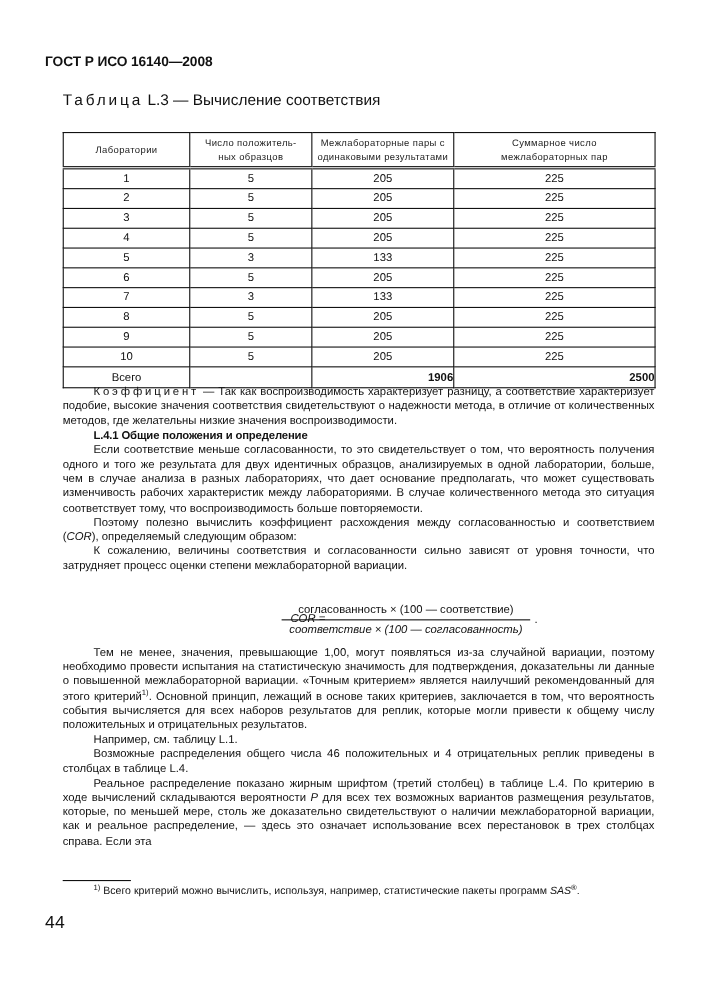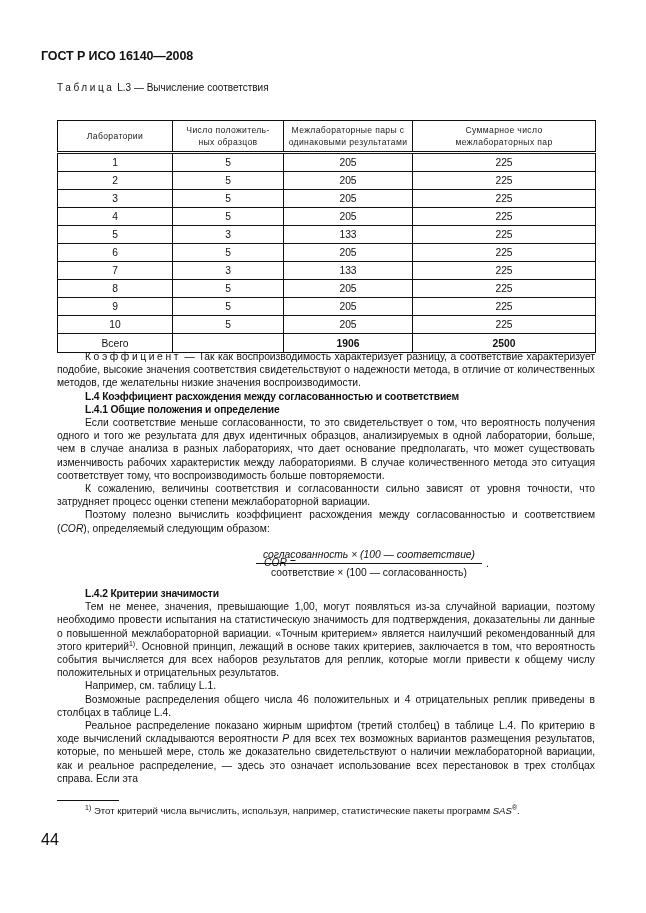--- a/index.html
+++ b/index.html
@@ -1,36 +1,36 @@
 <!DOCTYPE html>
 <html><head>
 <meta charset="utf-8">
 <style>
   html, body { margin:0; padding:0; background:#ffffff; }
   body { width:646px; height:913px; position:relative; overflow:hidden;
          font-family:"Liberation Sans", sans-serif; color:#111; }
   .page { position:absolute; left:0; top:0; width:646px; height:913px; }
   .std-header { position:absolute; left:41px; top:49px; font-size:12.5px; font-weight:bold; letter-spacing:-0.1px; }
-  .tbl-caption { position:absolute; left:57px; top:82px; font-size:10px; }
+  .tbl-caption { position:absolute; left:57px; top:82px; font-size:14px; }
   .tbl-caption .sp { letter-spacing:2.6px; }
   table.data { position:absolute; left:57px; top:99px; width:538px; border-collapse:collapse; font-size:10.3px; table-layout:fixed;margin-top:21px; }
   table.data td, table.data th { border:1px solid #111; text-align:center; padding:0; }
   table.data th { font-weight:normal; font-size:8.6px; letter-spacing:0.35px; color:#222; height:30px; line-height:12px; border-bottom:3px double #111; }
   table.data td { height:17px; line-height:17px; }
-  table.data tr.total td.bold { font-weight:bold; }
+  table.data tr.total td.bold { font-weight:bold;text-align:right; }
   table.data tr.total td { height:18px; }
   .text { position:absolute; left:57px; width:538px; font-size:10.3px; line-height:13.2px; text-align:justify; }
   .text p { margin:0; text-indent:28px; }
   .text h4 { margin:0; font-size:10.3px; font-weight:bold; padding-left:28px; letter-spacing:-0.15px; }
   .note-label { letter-spacing:2.6px; }
   .formula { position:absolute; left:0; top:0; width:538px; height:30px; font-size:10.3px; }
   .formula .lhs { position:absolute; left:171px; top:8px; font-style:italic;margin-left:36px; }
   .formula .frac { position:absolute; left:199px; top:0; width:226px; text-align:center; }
-  .formula .num { display:block; font-style:italic; padding-bottom:2px; border-bottom:1px solid #111; }
-  .formula .den { display:block; padding-top:2px; }
+  .formula .num { display:block; padding-bottom:2px; border-bottom:1px solid #111; }
+  .formula .den { display:block; font-style:italic; padding-top:2px; }
   .formula .tail { position:absolute; left:429px; top:9px; }
   .it { font-style:italic; }
   sup { font-size:7px; line-height:0; vertical-align:4px; }
   .fn-rule { position:absolute; left:57px; top:800px; width:62px; height:1px; background:#111; }
   .footnote { position:absolute; left:85px; top:805px; font-size:9.6px; }
   .page-num { position:absolute; left:41px; top:831px; font-size:16px; }
 </style>
 </head>
 <body>
 
@@ -124,43 +124,41 @@
           <td>Всего</td>
           <td></td>
           <td class="bold">1906</td>
           <td class="bold">2500</td>
         </tr>
     </tbody>
   </table>
 
   <div class="text" style="top:350px;">
     <p><span class="note-label">Коэффициент</span><span> — Так как воспроизводимость характеризует разницу, а соответствие характеризует подобие, высокие значения соответствия свидетельствуют о надежности метода, в отличие от количественных методов, где желательны низкие значения воспроизводимости.</span></p>
-    <h4>L.4 Коэффициент расхождения между согласованностью и соответствием</h4>
     <h4>L.4.1 Общие положения и определение</h4>
     <p>Если соответствие меньше согласованности, то это свидетельствует о том, что вероятность получения одного и того же результата для двух идентичных образцов, анализируемых в одной лаборатории, больше, чем в случае анализа в разных лабораториях, что дает основание предполагать, что может существовать изменчивость рабочих характеристик между лабораториями. В случае количественного метода это ситуация соответствует тому, что воспроизводимость больше повторяемости.</p>
+    <p><span>Поэтому полезно вычислить коэффициент расхождения между согласованностью и соответствием (</span><span class="it">COR</span><span>), определяемый следующим образом:</span></p>
     <p>К сожалению, величины соответствия и согласованности сильно зависят от уровня точности, что затрудняет процесс оценки степени межлабораторной вариации.</p>
-    <p><span>Поэтому полезно вычислить коэффициент расхождения между согласованностью и соответствием (</span><span class="it">COR</span><span>), определяемый следующим образом:</span></p>
   </div>
 
   <div class="text" style="top:548px; height:32px;">
     <div class="formula">
       <span class="lhs">COR =</span>
       <span class="frac">
         <span class="num">согласованность × (100 — соответствие)</span>
         <span class="den">соответствие × (100 — согласованность)</span>
       </span>
       <span class="tail">.</span>
     </div>
   </div>
 
   <div class="text" style="top:587px;">
-    <h4>L.4.2 Критерии значимости</h4>
     <p><span>Тем не менее, значения, превышающие 1,00, могут появляться из-за случайной вариации, поэтому необходимо провести испытания на статистическую значимость для подтверждения, доказательны ли данные о повышенной межлабораторной вариации. «Точным критерием» является наилучший рекомендованный для этого критерий</span><sup>1)</sup><span>. Основной принцип, лежащий в основе таких критериев, заключается в том, что вероятность события вычисляется для всех наборов результатов для реплик, которые могли привести к общему числу положительных и отрицательных результатов.</span></p>
     <p>Например, см. таблицу L.1.</p>
     <p>Возможные распределения общего числа 46 положительных и 4 отрицательных  реплик приведены в столбцах в таблице L.4.</p>
     <p><span>Реальное распределение показано жирным шрифтом (третий столбец) в таблице L.4. По критерию в ходе вычислений складываются вероятности </span><span class="it">P</span><span> для всех тех возможных вариантов размещения результатов, которые, по меньшей мере, столь же доказательно свидетельствуют о наличии межлабораторной вариации, как и реальное распределение, — здесь это означает использование всех перестановок в трех столбцах справа. Если эта</span></p>
   </div>
 
   <div class="fn-rule"></div>
-  <div class="footnote"><sup>1)</sup><span> Этот критерий числа вычислить, используя, например, статистические пакеты программ </span><span class="it">SAS</span><sup>®</sup><span>.</span></div>
+  <div class="footnote"><sup>1)</sup><span> Всего критерий можно вычислить, используя, например, статистические пакеты программ </span><span class="it">SAS</span><sup>®</sup><span>.</span></div>
 
   <div class="page-num">44</div>
 </div>
 
 </body></html>

